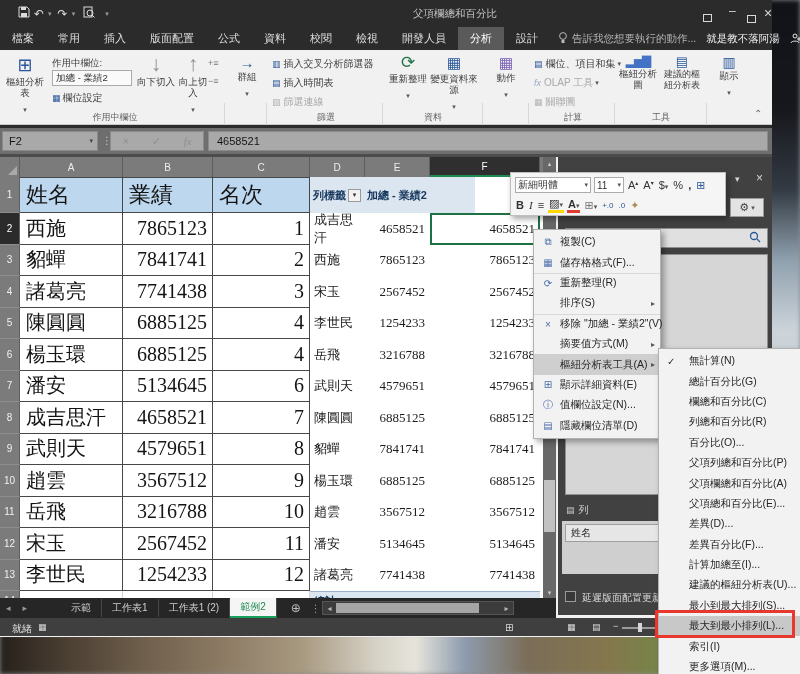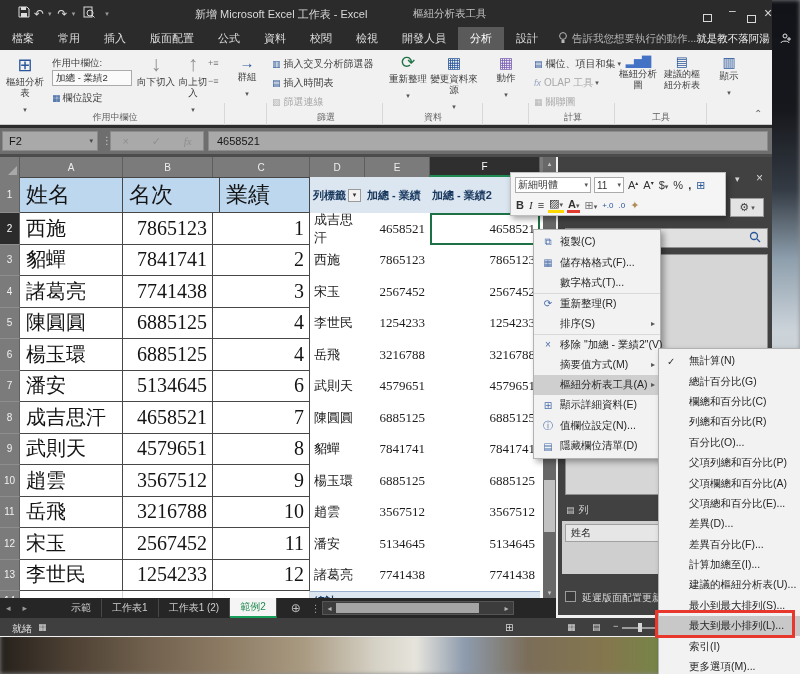--- a/index.html
+++ b/index.html
@@ -107,22 +107,21 @@
   <span class="qat">↶</span>
     <span class="caret" style="color:#9a9a9a">▾</span>
   <span class="qat" style="margin-left:6px">↷</span>
     <span class="caret" style="color:#9a9a9a">▾</span>
   <span class="qat" style="margin-left:8px"><svg width="12" height="12" viewBox="0 0 12 12">
         <rect x="1" y="1" width="8" height="10" fill="none" stroke="#dcdcdc"></rect>
         <circle cx="7" cy="7" r="3" fill="none" stroke="#dcdcdc"></circle>
         <line x1="9" y1="9" x2="11.5" y2="11.5" stroke="#dcdcdc"></line>
       </svg></span>
   <span class="caret" style="color:#9a9a9a;margin-left:6px">▾</span>
-  <span class="abs" style="left:195px;top:7px;font-size:11px;color:#d9d9d9">新增 Microsoft Excel 工作表 - Excel</span>
-  <span class="abs" style="left:413px;top:7px;font-size:10.5px;color:#c4c4c4">樞紐分析表工具</span>
+  <span class="abs" style="left:413px;top:7px;font-size:10.5px;color:#c4c4c4">父項欄總和百分比</span>
   <span class="abs" style="left:703px;top:8px"><span class="wbox"></span></span>
   <span class="abs wbtn" style="left:729px;top:4px">–</span>
   <span class="abs" style="left:747px;top:9px"><span class="wbox"></span></span>
   <span class="abs wbtn" style="left:764px;top:5px;font-size:14px">×</span>
 </div>
 
 <div class="abs f" id="trow">
   <div class="f">
 
   <span class="rtab">檔案</span>
@@ -135,21 +134,21 @@
       <span class="rtab">檢視</span>
       <span class="rtab">開發人員</span>
       <span class="rtab ract">分析</span>
       <span class="rtab">設計</span>
     </div>
   <span style="margin-left:8px"><svg width="10" height="12" viewBox="0 0 10 12">
         <circle cx="5" cy="4" r="3.4" fill="none" stroke="#b8b8b8"></circle>
         <rect x="3.5" y="8" width="3" height="3" fill="#b8b8b8"></rect>
       </svg></span>
   <span style="margin-left:4px;font-size:10.5px;color:#b3b3b3;white-space:nowrap">告訴我您想要執行的動作...</span>
-  <span style="font-size:10.5px;color:#f0f0f0;white-space:nowrap">就是教不落阿湯</span>
+  <span style="margin-left:10px;font-size:10.5px;color:#f0f0f0;white-space:nowrap">就是教不落阿湯</span>
   <span style="margin-left:10px"><svg width="11" height="11" viewBox="0 0 11 11">
         <circle cx="5" cy="3" r="2" fill="none" stroke="#e6e6e6"></circle>
         <path d="M1 10c0-2.5 8-2.5 8 0" fill="none" stroke="#e6e6e6"></path>
         <line x1="9" y1="4" x2="9" y2="8" stroke="#e6e6e6"></line>
         <line x1="7" y1="6" x2="11" y2="6" stroke="#e6e6e6"></line>
       </svg></span>
 
 </div>
 
 <div class="abs" id="ribbon">
@@ -310,27 +309,26 @@
   <div class="ch ccc">C</div>
   <div class="ch ccd">D</div>
   <div class="ch cce">E</div>
   <div class="ch ccf chf">F</div>
 </div>
 
 <div class="abs" id="gridrows">
   <div class="grow r1">
     <div class="c cg gut">1</div>
     <div class="c cca lt lpad">姓名</div>
+    <div class="c ccb lt lpad">業績</div>
     <div class="c ccc lt lpad">名次</div>
-    <div class="c ccb lt lpad">業績</div>
     <div class="c ccd ph" style="padding-left:3px">
         <span>列標籤</span>
         <span class="ddbtn" style="margin-left:2px">▾</span>
       </div>
-    <div class="c cce ph" style="padding-left:2px">加總 - 業績</div>
     <div class="c ccf ph" style="padding-left:2px">加總 - 業績2</div>
   </div>
   <div>
 
       <div class="grow">
         <div class="c cg gut gsel">2</div>
         <div class="c cca lt lpad">西施</div>
         <div class="c ccb lt rpad">7865123</div>
         <div class="c ccc lt rpad">1</div>
         <div class="c ccd pv" style="padding-left:4px">成吉思汗</div>
@@ -502,25 +500,20 @@
       <span>複製(C)</span>
       <span class="marr"></span>
     </div>
 
     <div class="mi">
       <span class="mic">▦</span>
       <span>儲存格格式(F)...</span>
       <span class="marr"></span>
     </div>
 
-    <div class="mi">
-      <span class="mic"></span>
-      <span>數字格式(T)...</span>
-      <span class="marr"></span>
-    </div>
 
     <div class="mi msep">
       <span class="mic">⟳</span>
       <span>重新整理(R)</span>
       <span class="marr"></span>
     </div>
 
     <div class="mi">
       <span class="mic"></span>
       <span>排序(S)</span>

